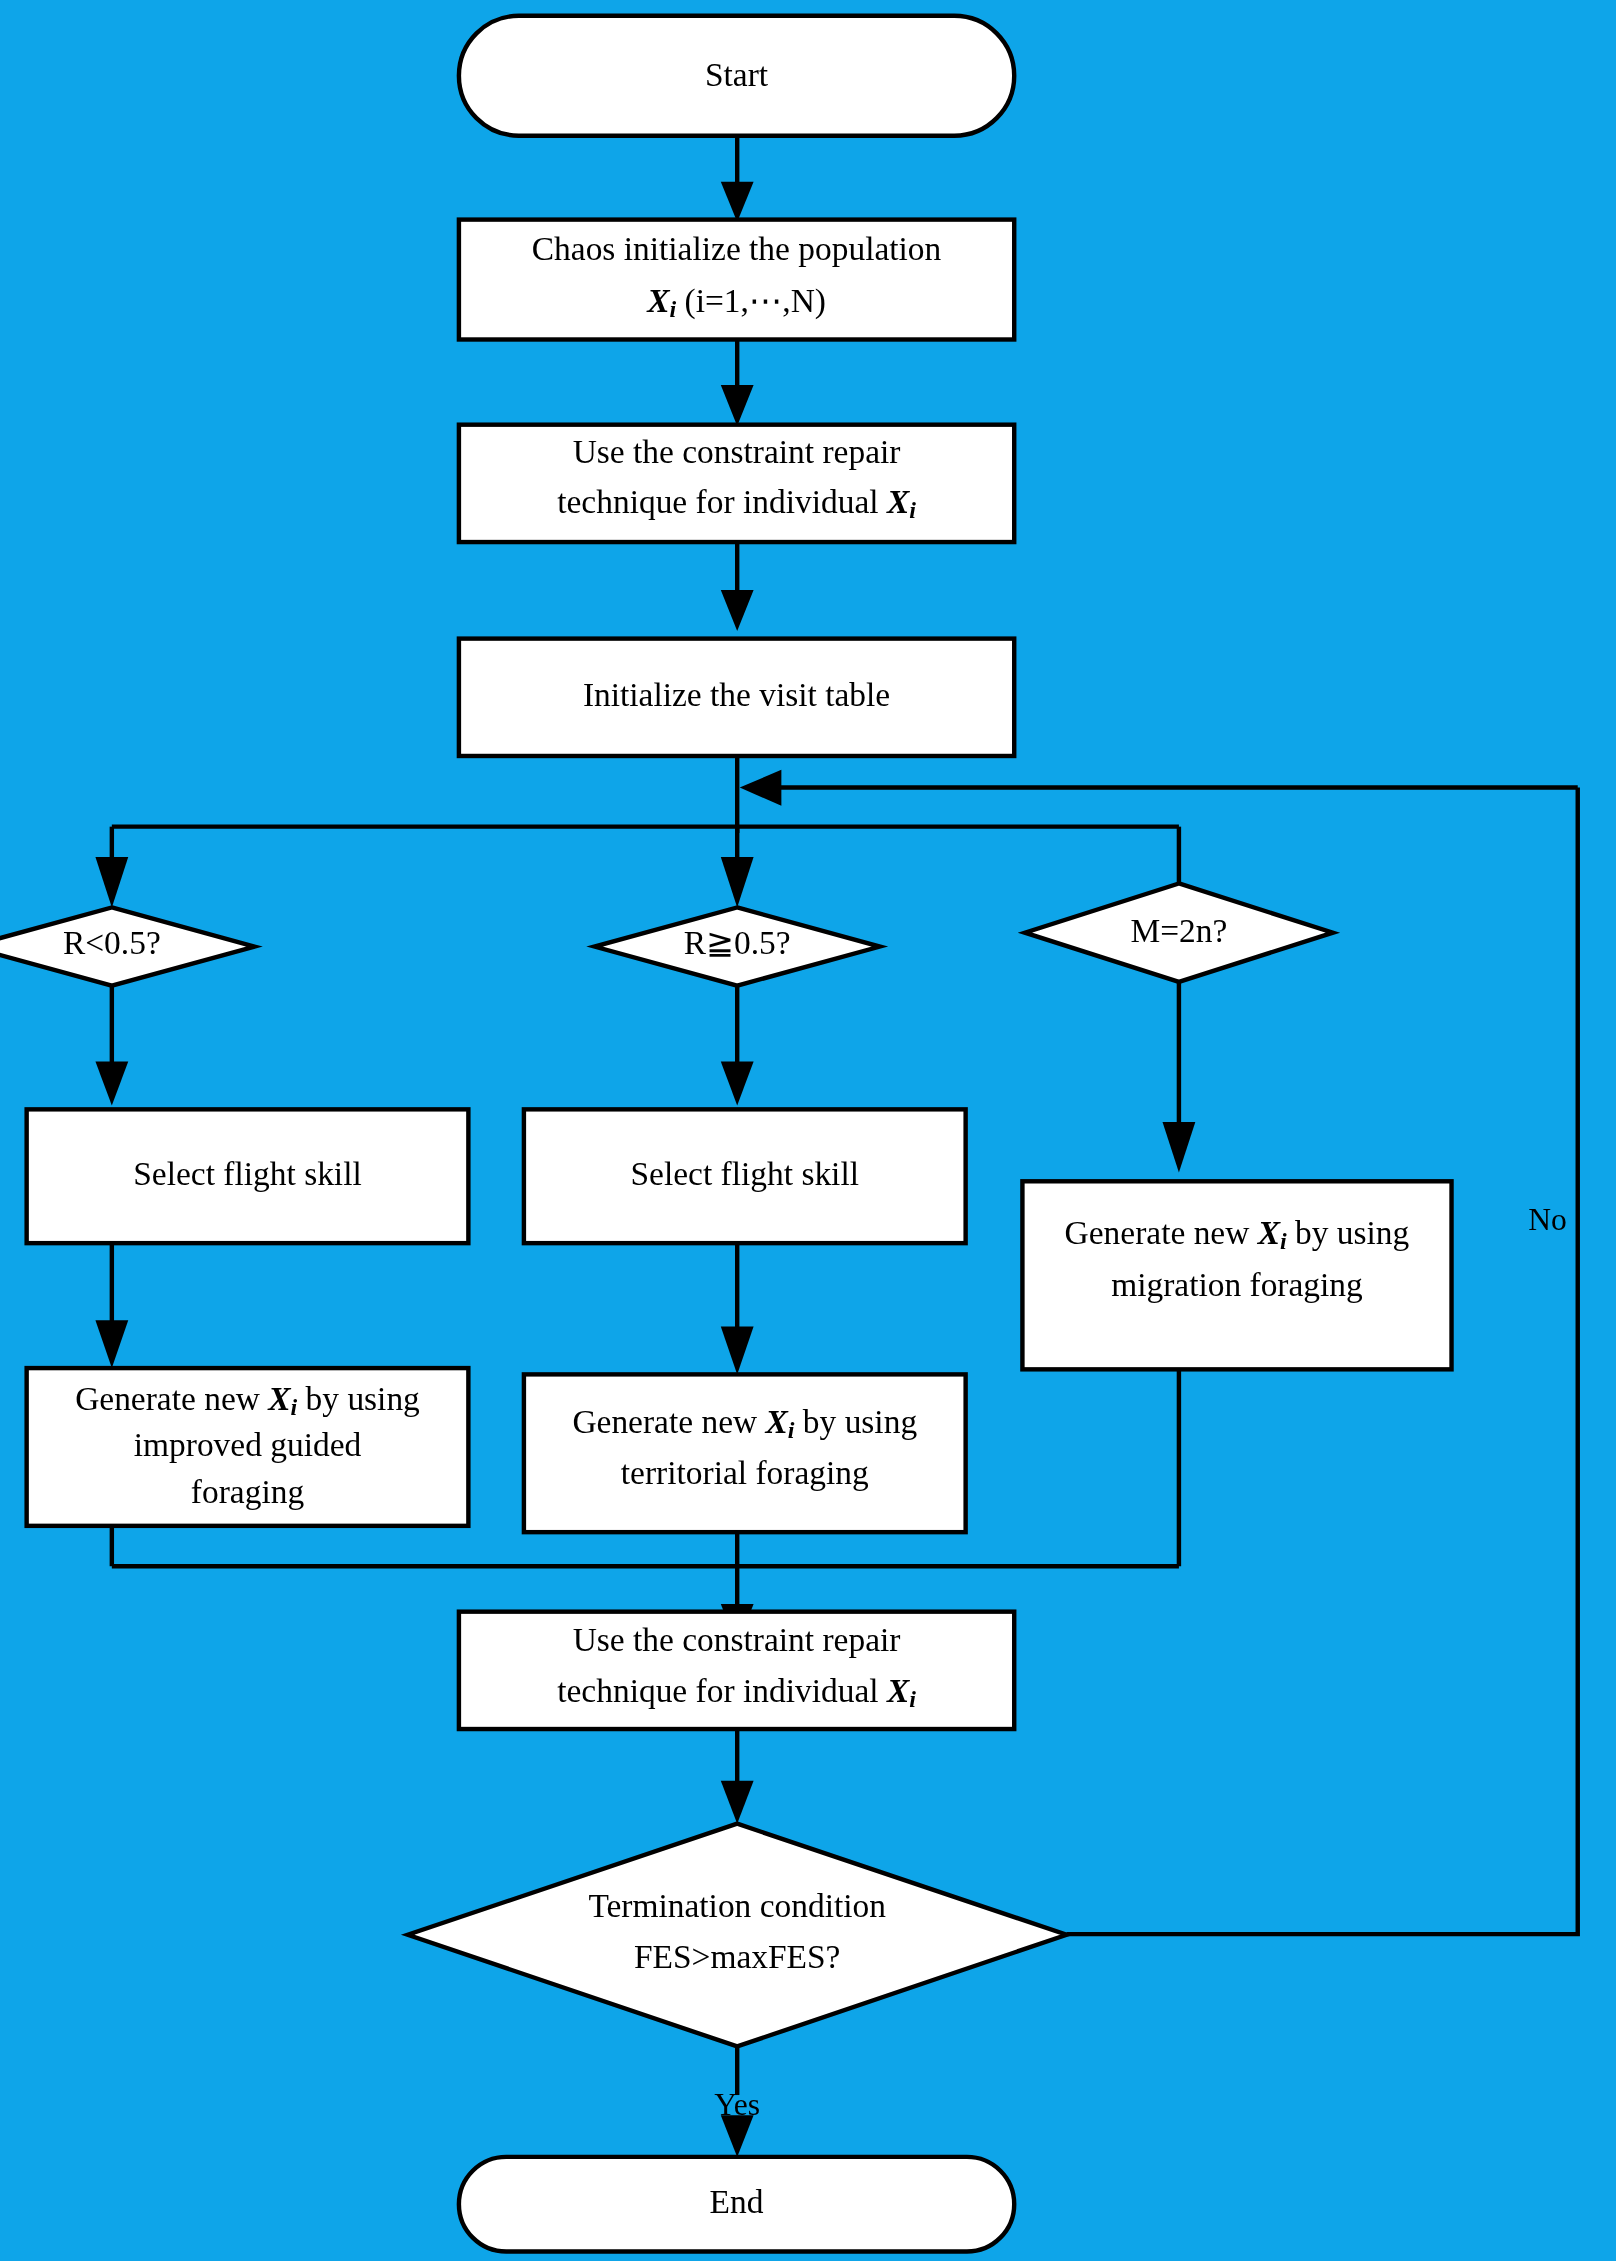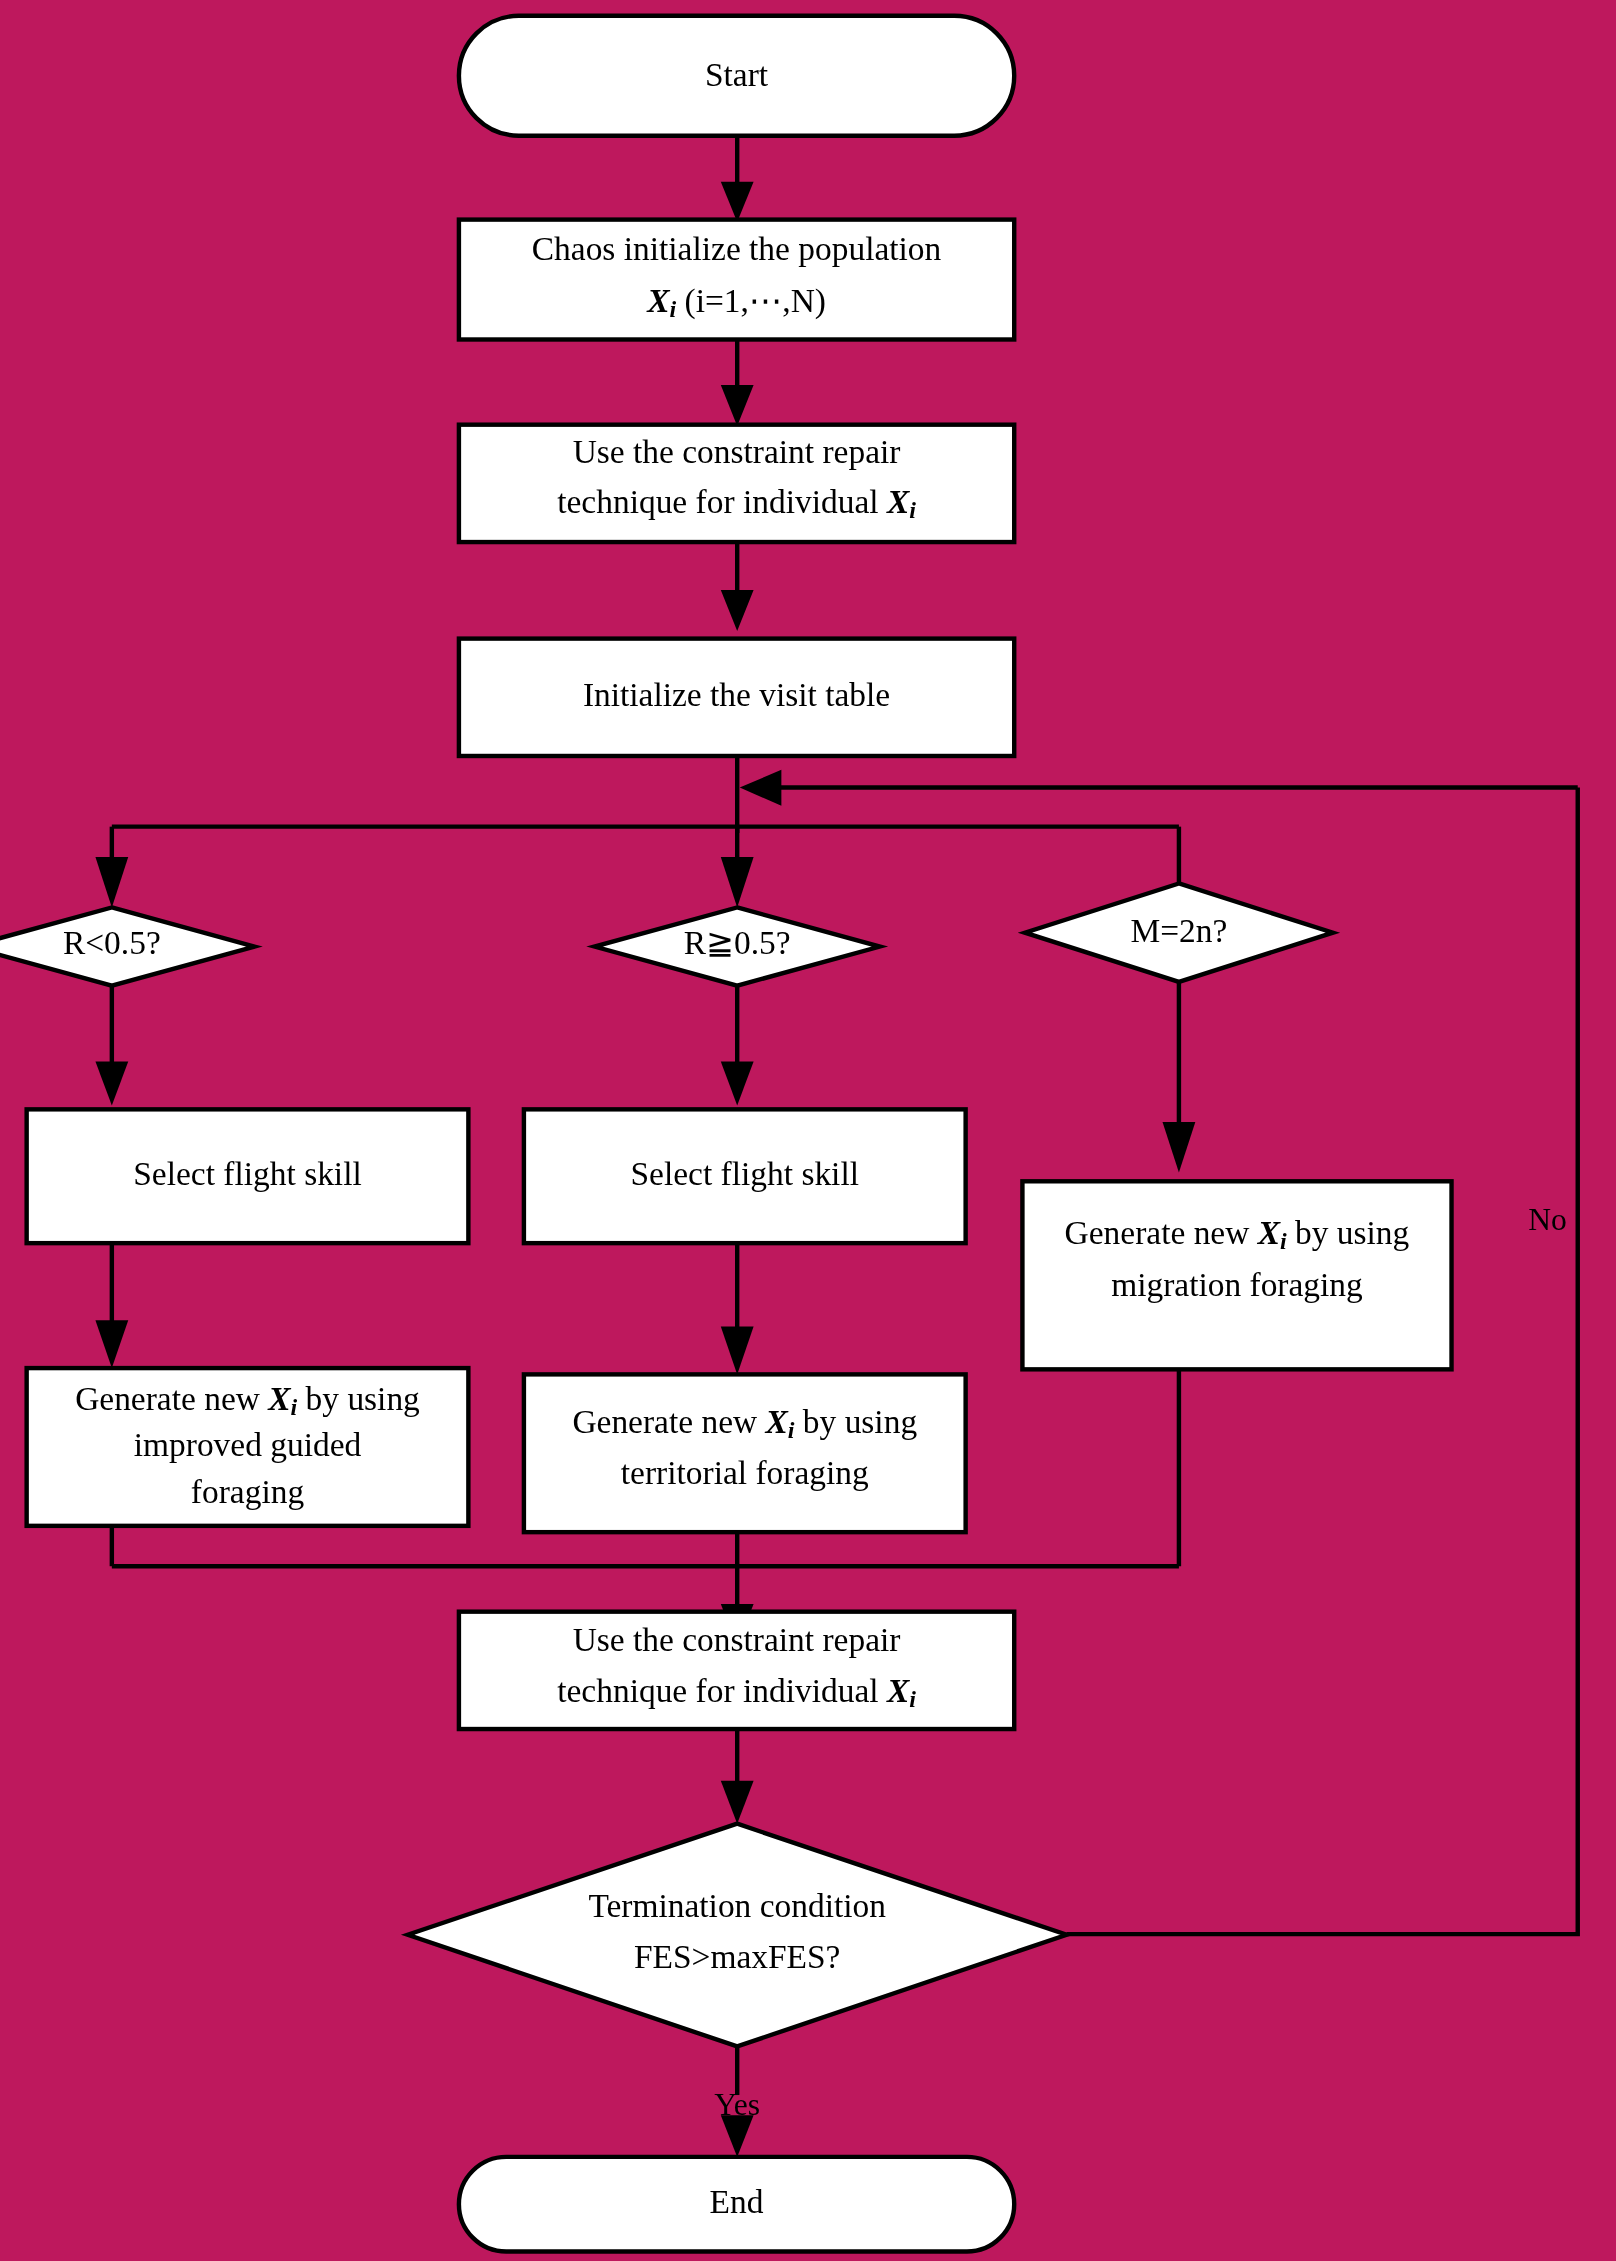--- a/index.html
+++ b/index.html
@@ -4,21 +4,21 @@
 <style>
   html, body {
     margin: 0;
     padding: 0;
     background: #ffffff;
   }
   #stage {
     position: relative;
     width: 1617px;
     height: 2261px;
-    background: #be185d;
+    background: #0ea5e9;
     overflow: hidden;
   }
   svg.flow {
     display: block;
     width: 1617px;
     height: 2261px;
   }
   .shape-stroke {
     stroke: #000000;
     stroke-width: 7;

